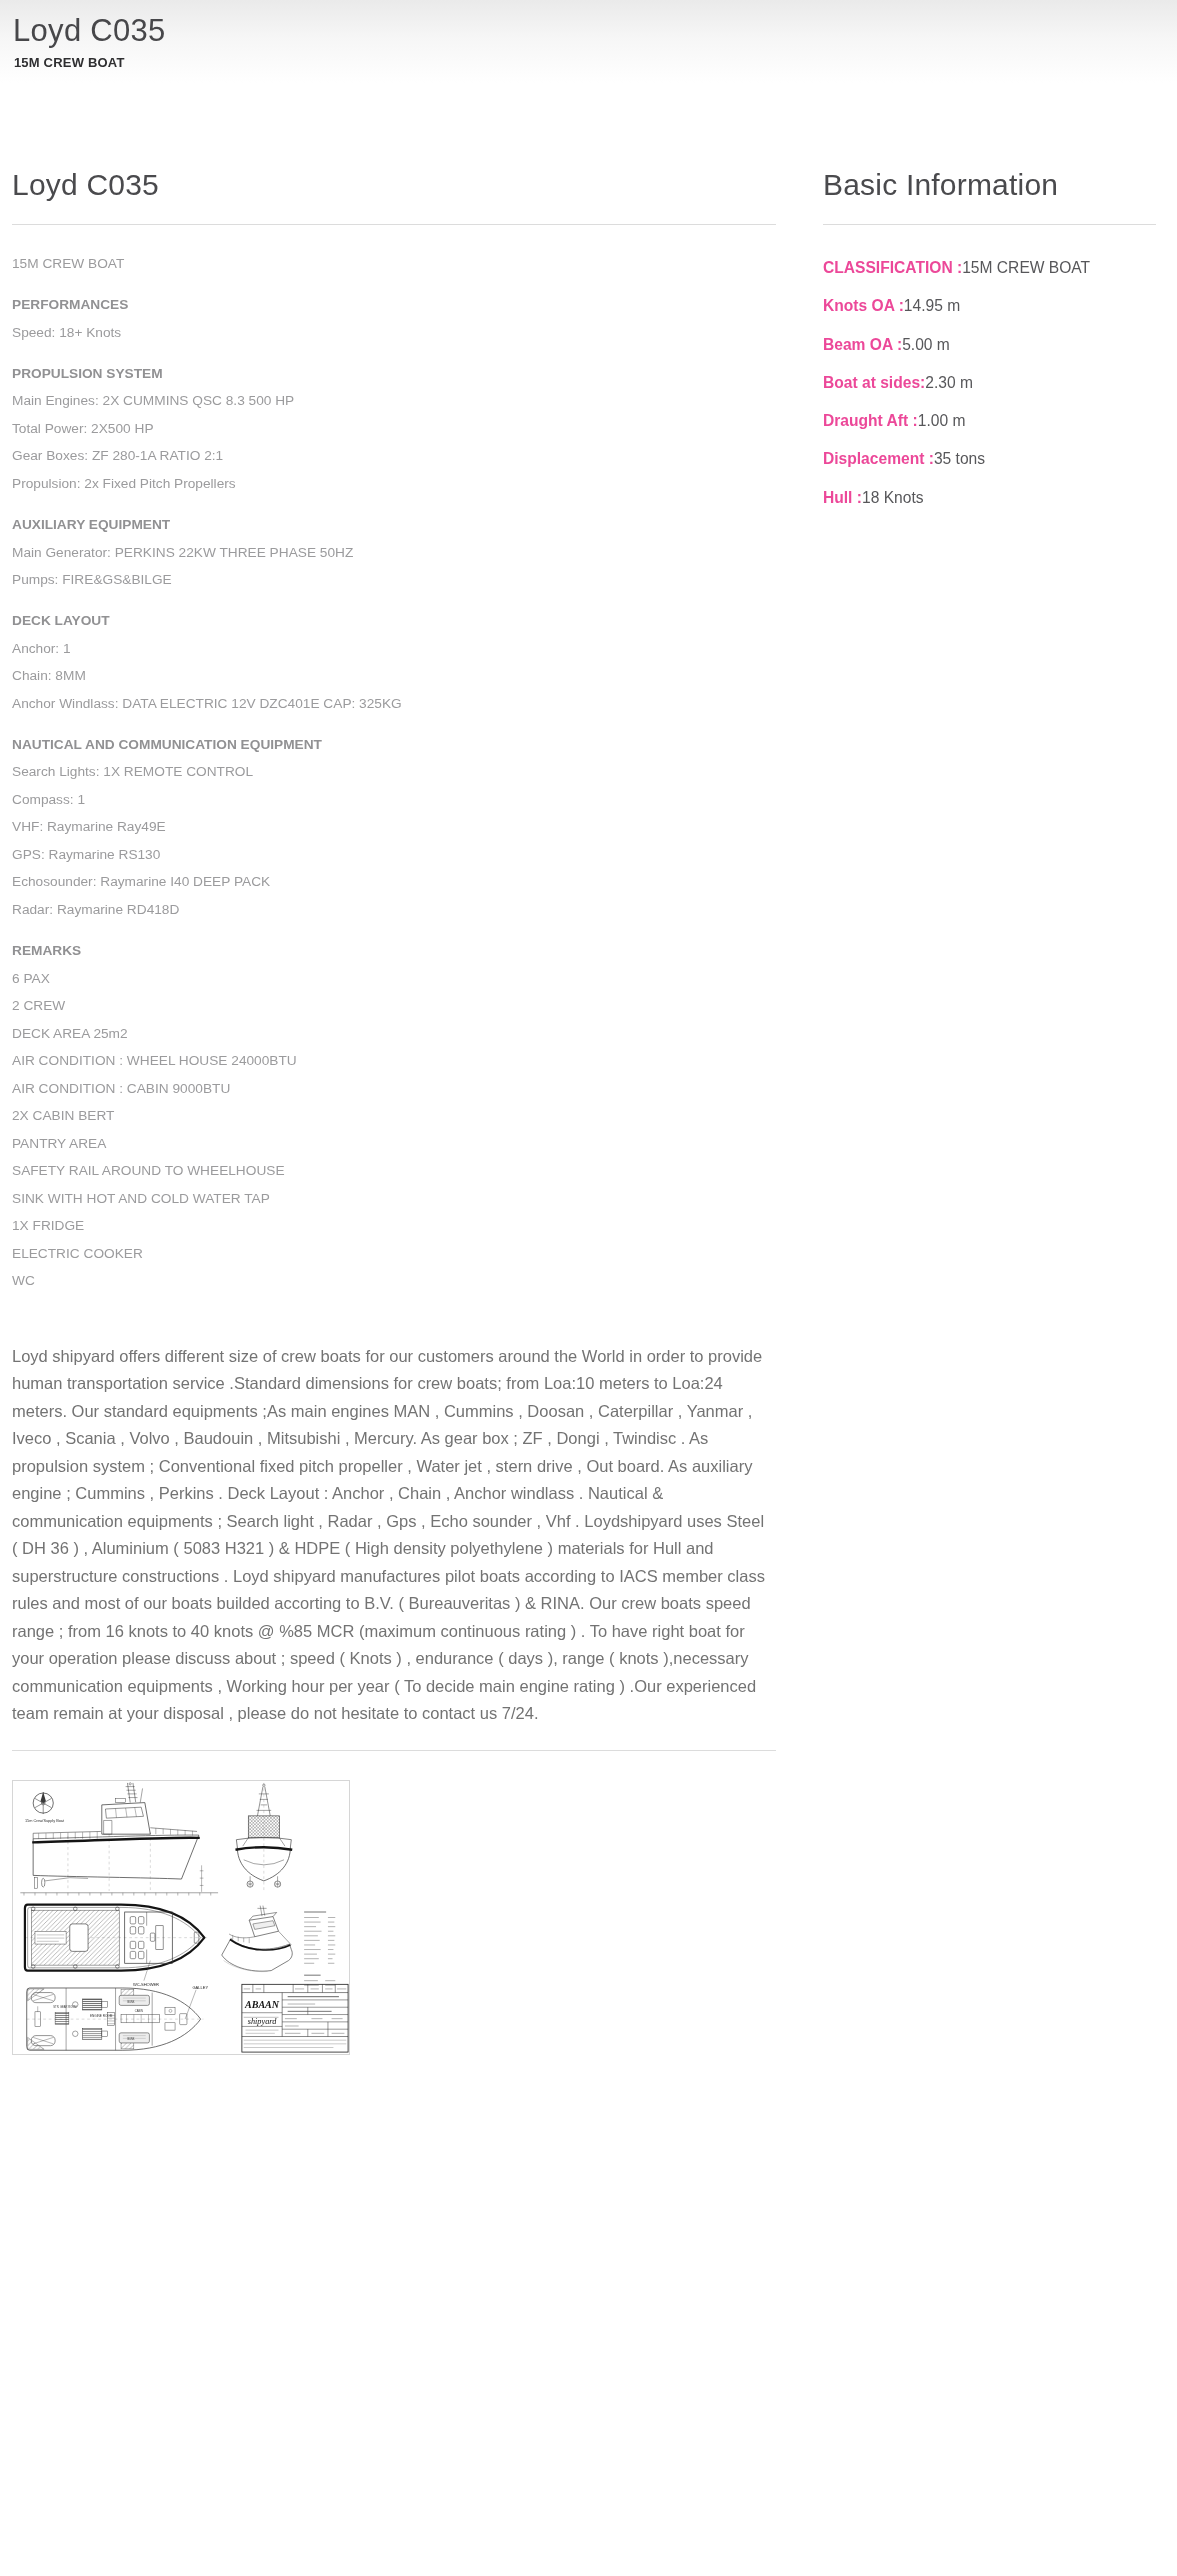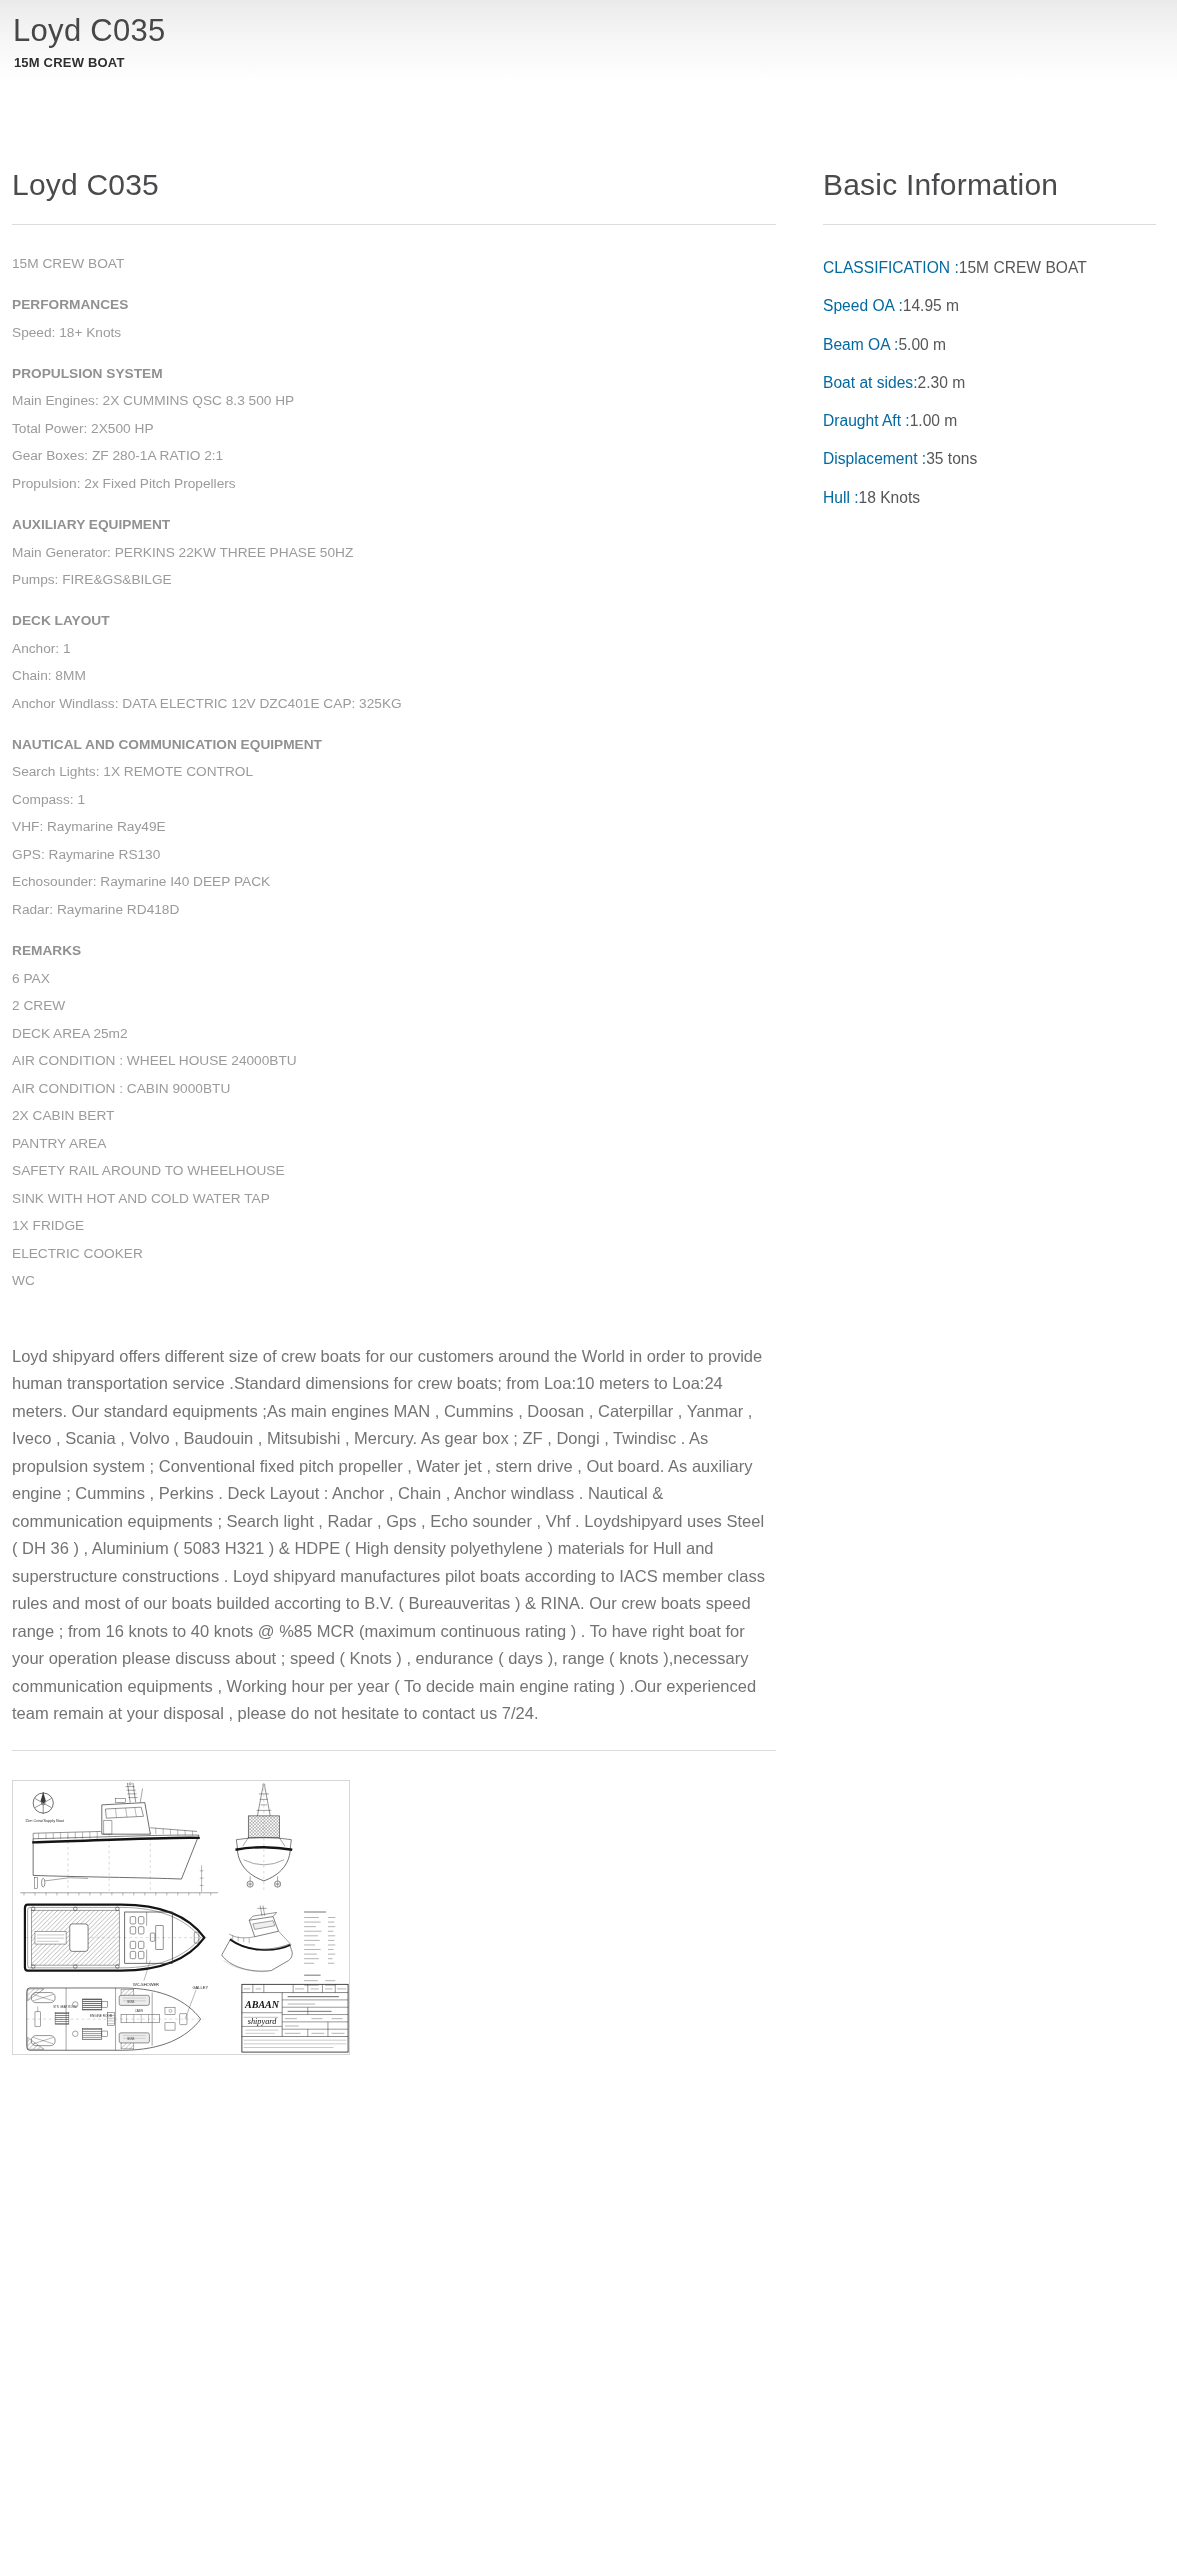--- a/index.html
+++ b/index.html
@@ -26,21 +26,21 @@
   .spec-group strong{font-weight:700;color:#919193;}
 
   .description{margin:48px 0 0;width:761px;font-size:16.5px;line-height:27.5px;color:#737373;}
 
   .ga-image{display:block;margin:29px 0 0;width:336px;height:273px;
     border:0.9px solid #d6d6d6;background:#ffffff;}
 
   
   #basic-info{margin-top:33px;}
   .bi-row{margin:0 0 18.3px;font-size:15.6px;line-height:20px;color:#57575a;}
-  .bi-row strong{font-weight:400;color:#0369a1;}
+  .bi-row strong{font-weight:700;color:#ec4899;}
 
   svg text{font-family:"Liberation Sans",sans-serif;}
   svg .serif{font-family:"Liberation Serif",serif;}
 </style>
 </head>
 <body>
 
 <div class="page-header">
   <h1 class="title">Loyd C035</h1>
   <div class="sub">15M CREW BOAT</div>
@@ -273,21 +273,21 @@
       <text class="serif" x="272" y="248" font-size="11" font-style="italic" font-weight="bold" text-anchor="middle" fill="#111">ABAAN</text>
       <text class="serif" x="272" y="265" font-size="9" font-style="italic" text-anchor="middle" fill="#111">shipyard</text>
     </svg>
   </div>
 
   <div class="col-side">
     <h2 class="section">Basic Information</h2>
     <hr class="rule">
     <div id="basic-info">
         <p class="bi-row"><strong>CLASSIFICATION :</strong>15M CREW BOAT</p>
-        <p class="bi-row"><strong>Speed OA :</strong>14.95 m</p>
+        <p class="bi-row"><strong>Knots OA :</strong>14.95 m</p>
         <p class="bi-row"><strong>Beam OA :</strong>5.00 m</p>
         <p class="bi-row"><strong>Boat at sides:</strong>2.30 m</p>
         <p class="bi-row"><strong>Draught Aft :</strong>1.00 m</p>
         <p class="bi-row"><strong>Displacement :</strong>35 tons</p>
         <p class="bi-row"><strong>Hull :</strong>18 Knots</p>
       </div>
   </div>
 
 </div>
 

